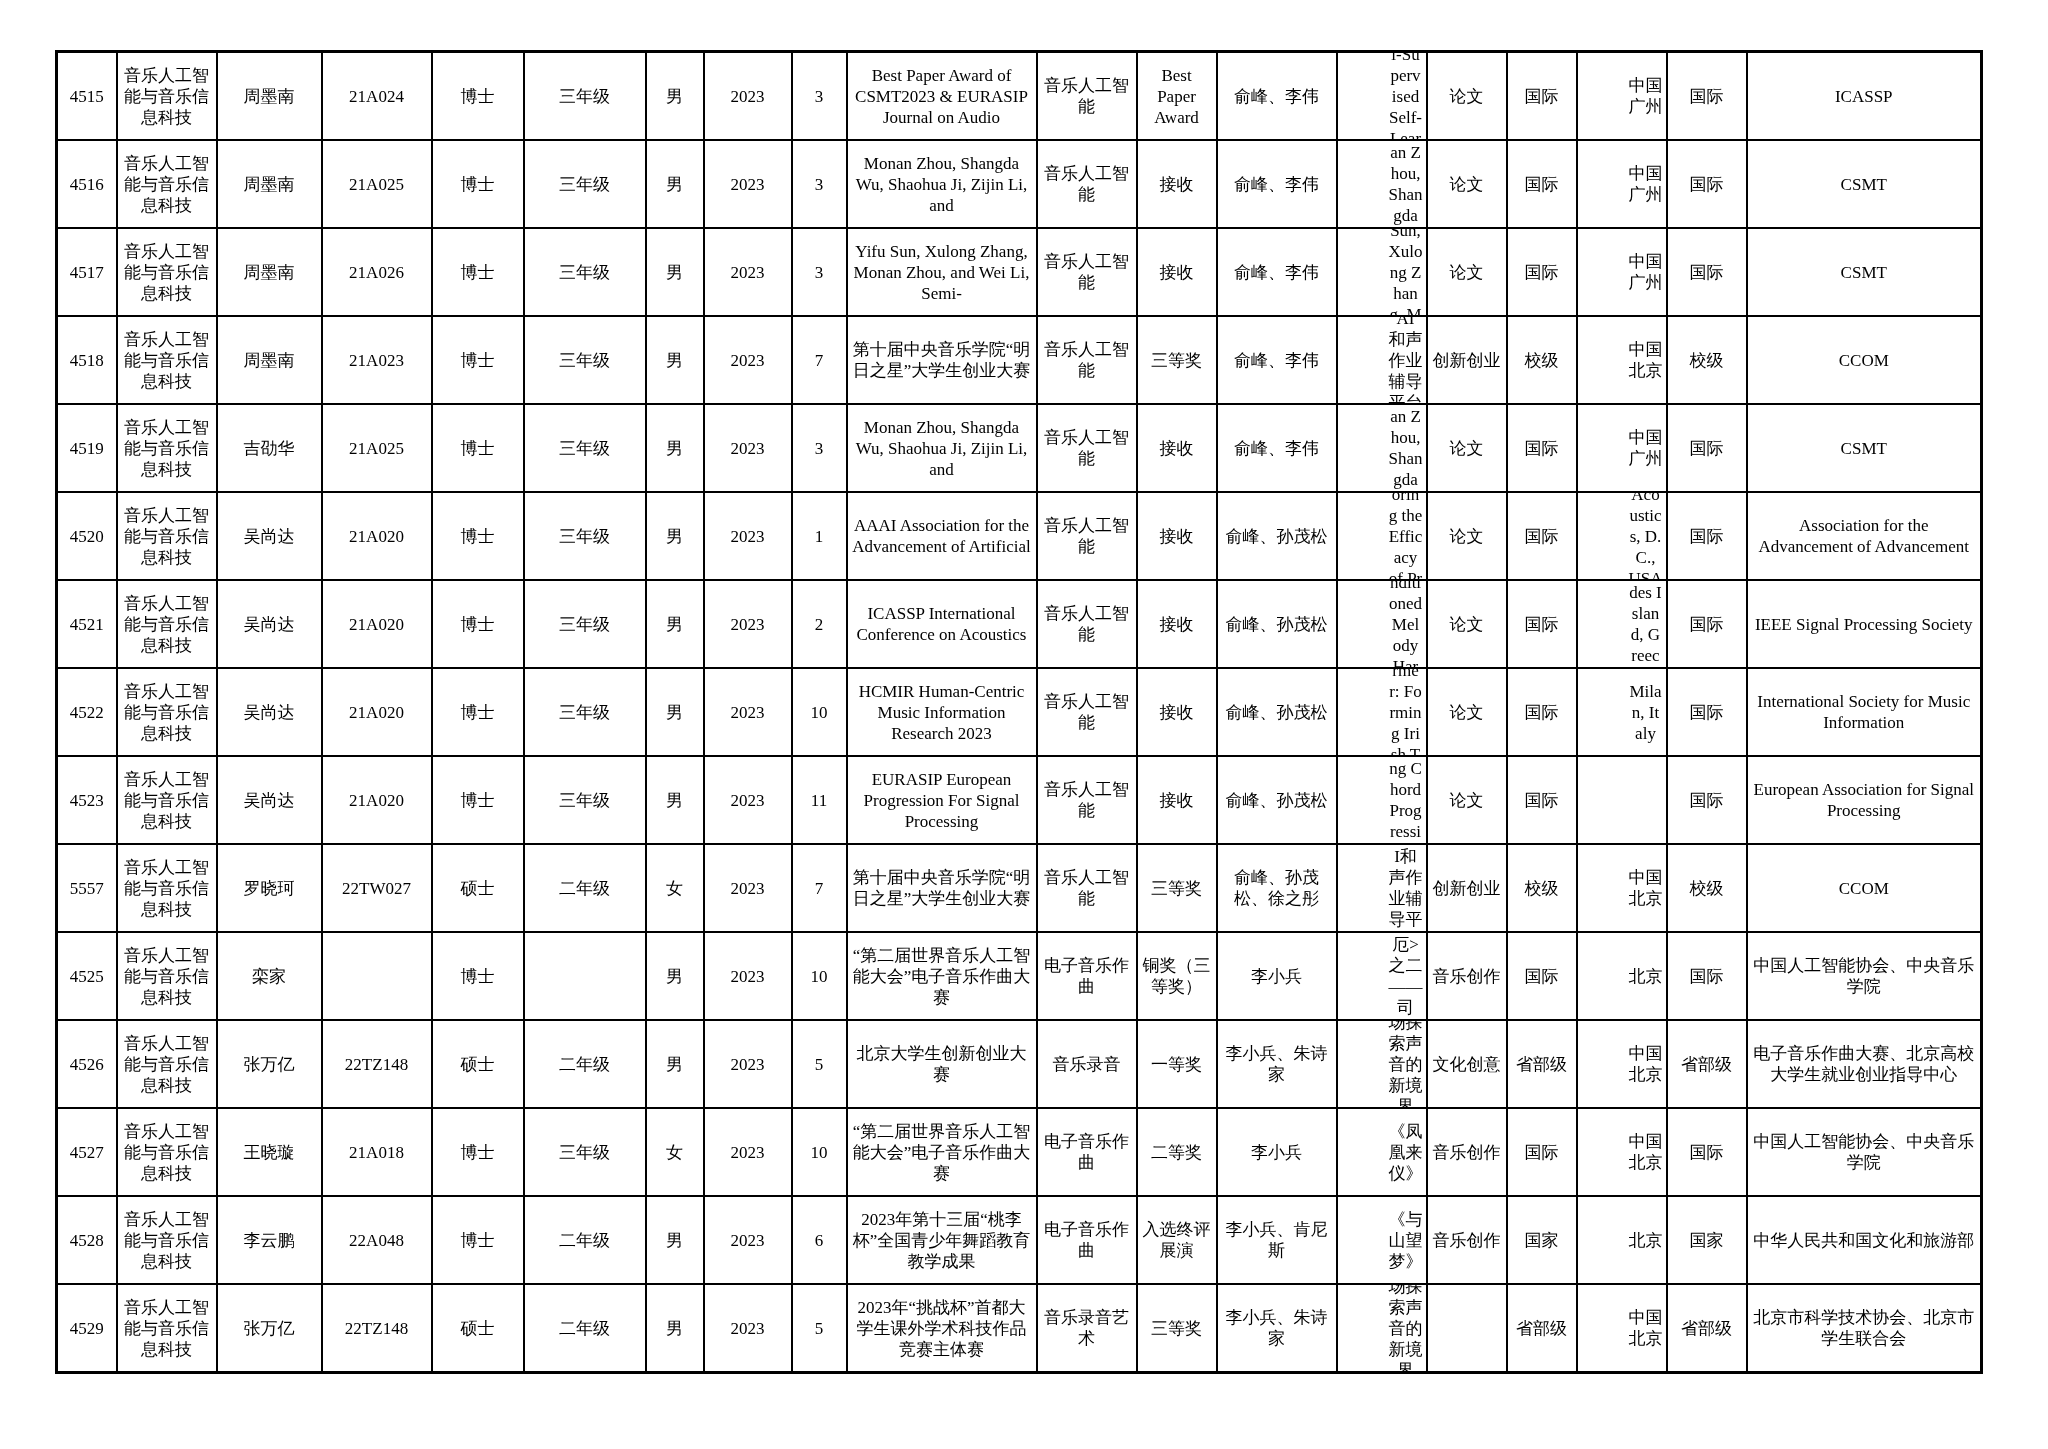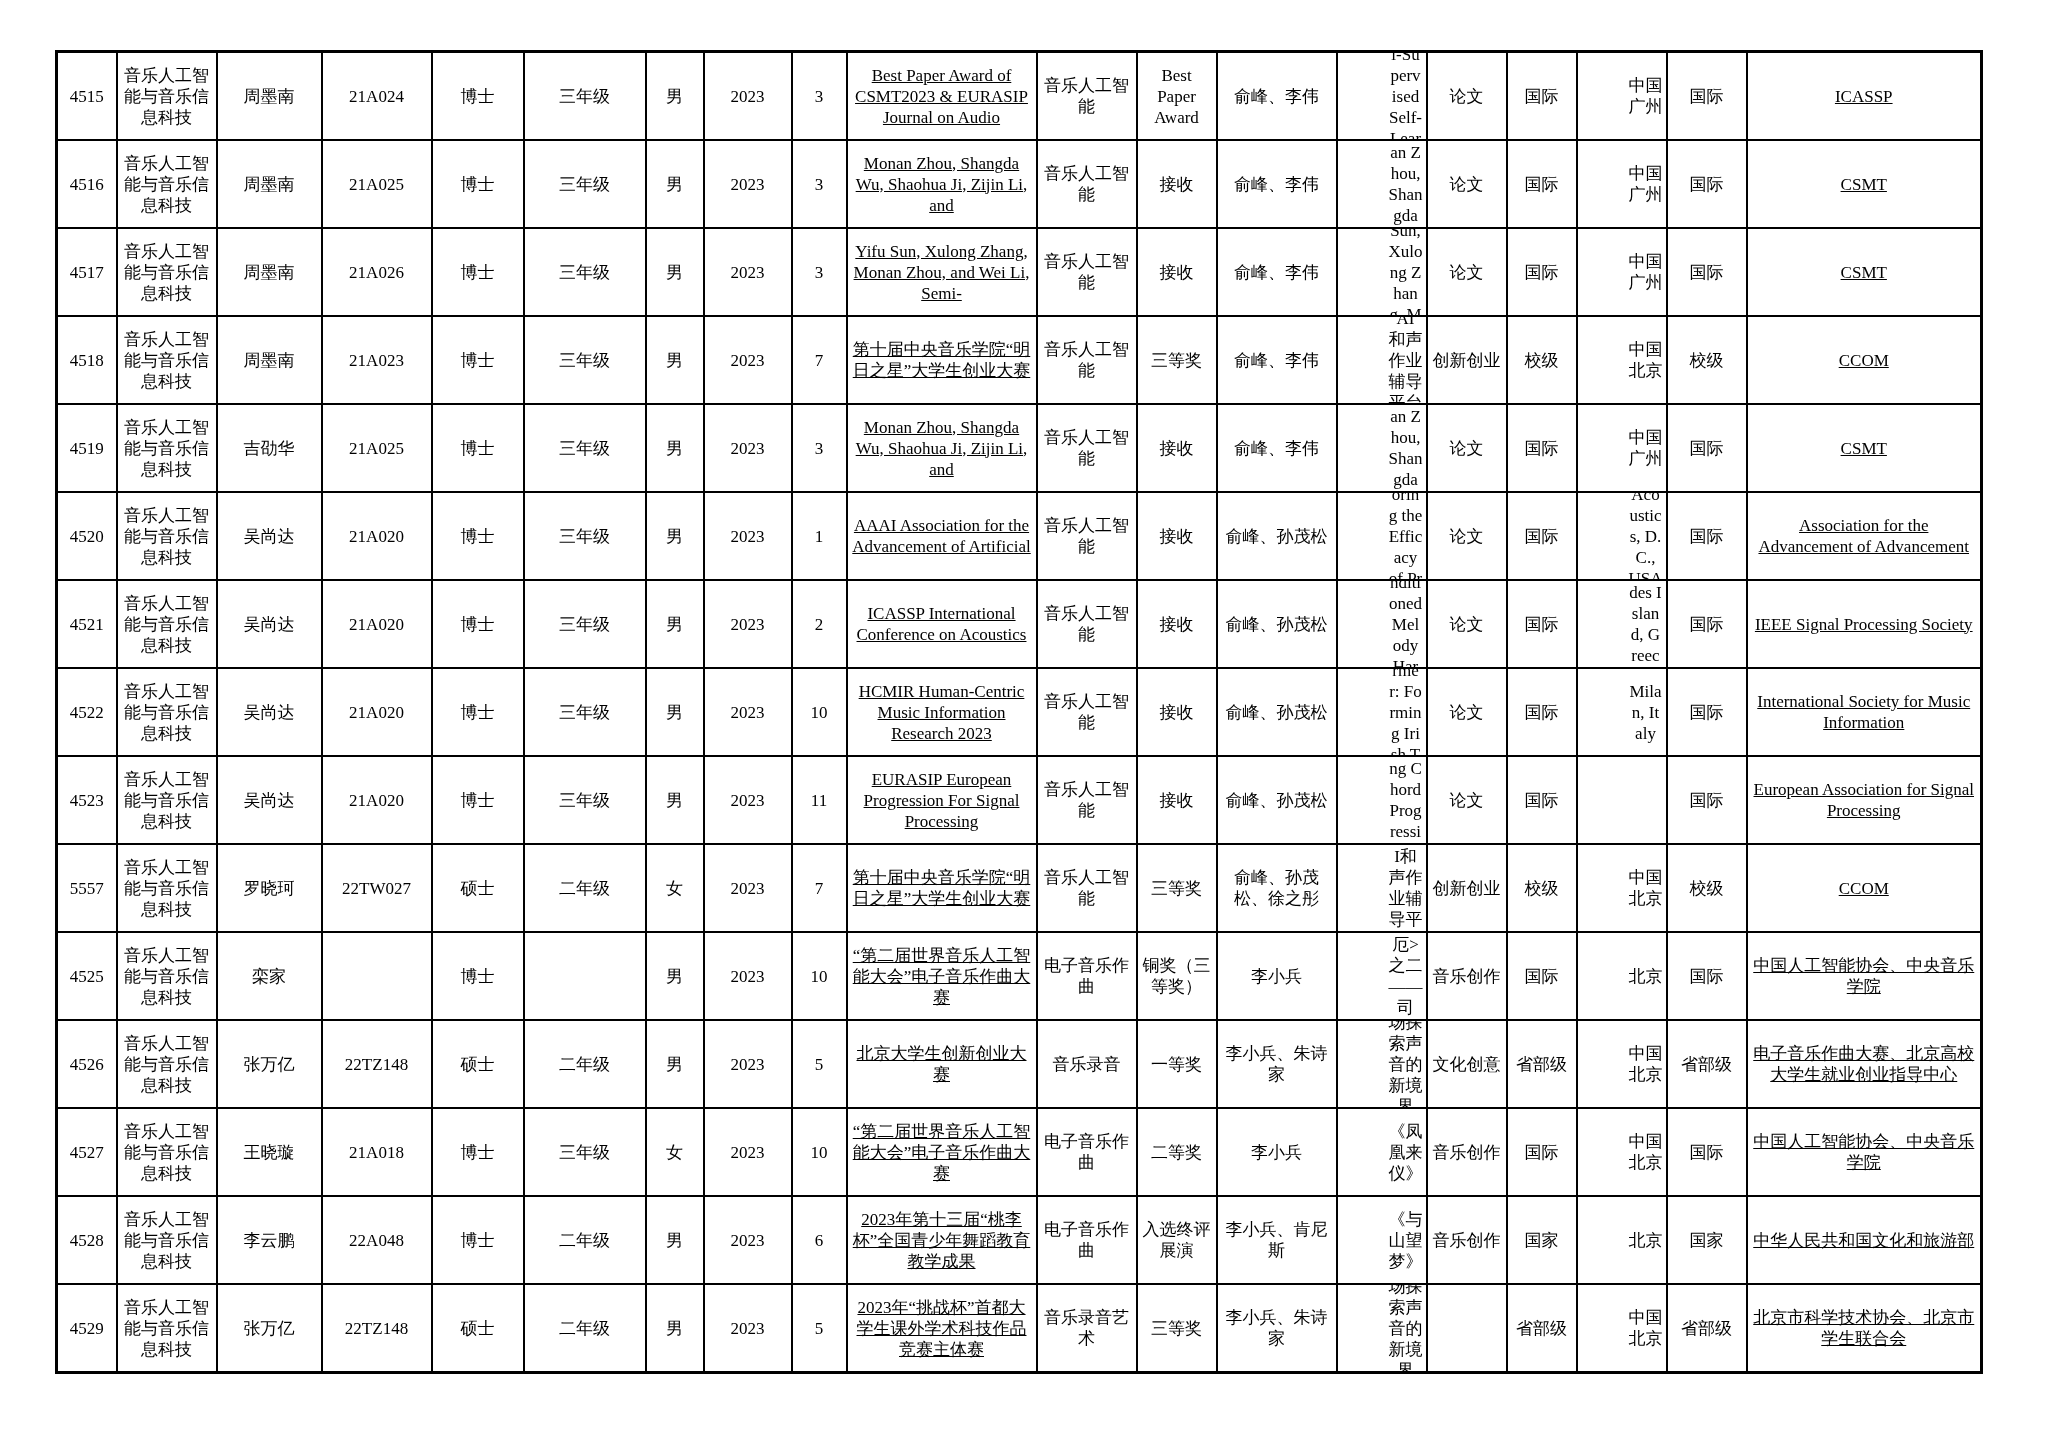--- a/index.html
+++ b/index.html
@@ -43,21 +43,21 @@
     box-sizing: border-box;
   }
   .ci {                       
     width: 100%;
     text-align: center;
     font-size: 17px;
     line-height: 21px;
     overflow-wrap: break-word;
   }
   td.c13 .ci, td.c16 .ci { word-break: break-all; margin-left: 48px; }
-  td.c9 .ci, td.c18 .ci { overflow-wrap: break-word; text-decoration: underline; }
+  td.c9 .ci, td.c18 .ci { overflow-wrap: break-word; }
 </style>
 </head>
 <body>
 
 <div class="page">
   <div class="sheet">
     <table class="grid">
       <colgroup>
           <col style="width: 60px;">
           <col style="width: 100px;">

